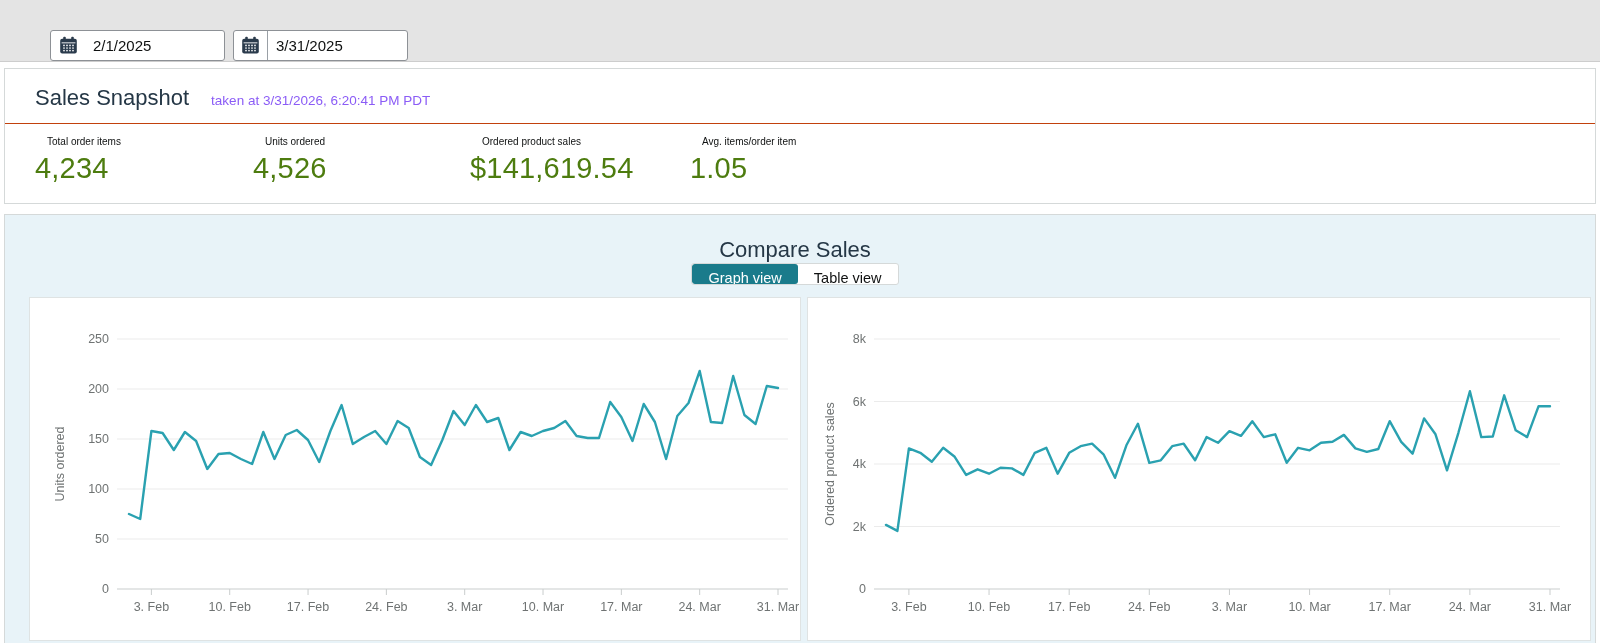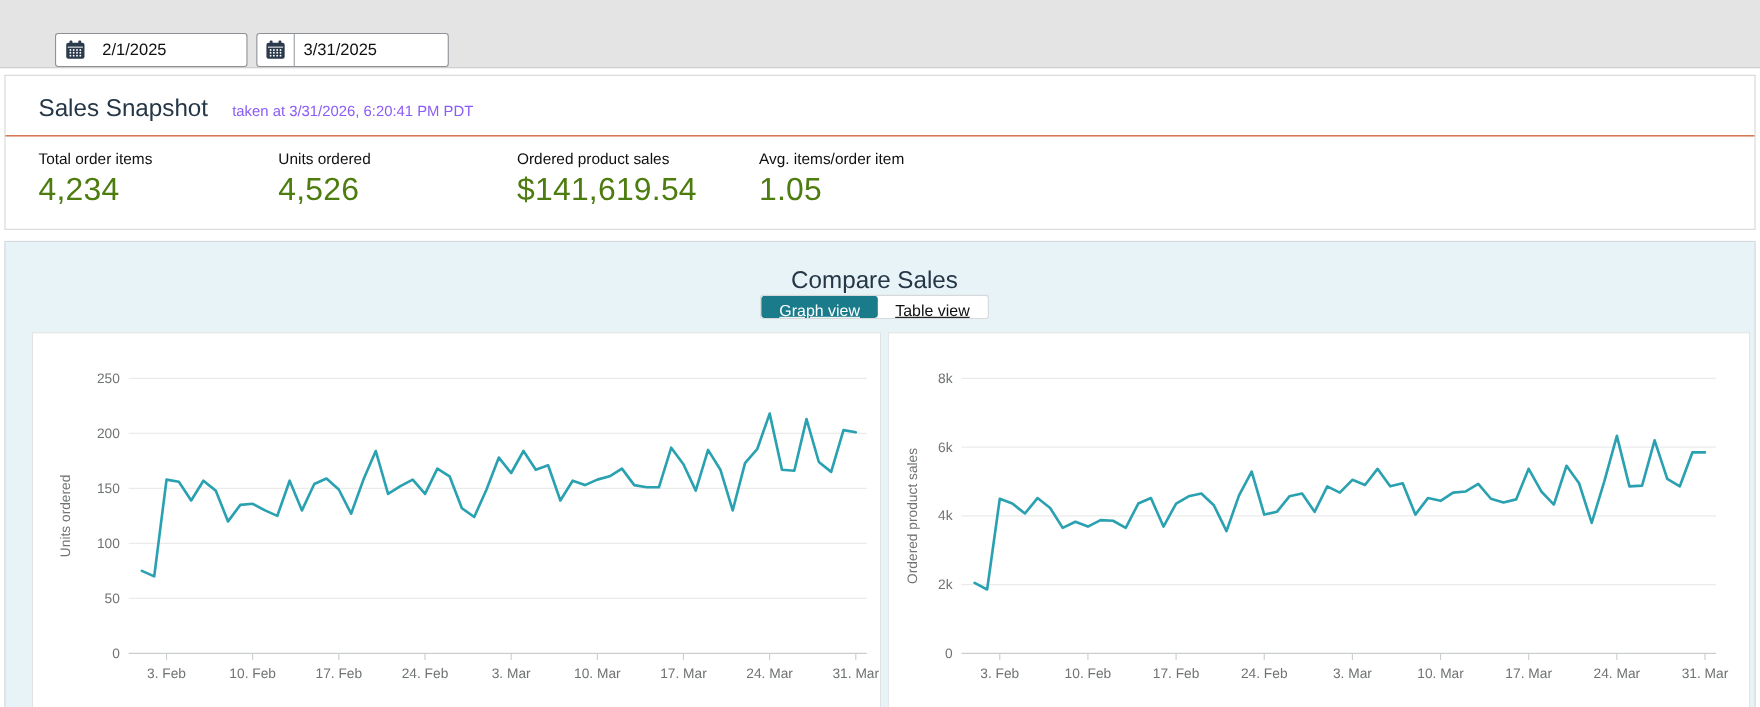--- a/index.html
+++ b/index.html
@@ -19,33 +19,33 @@
 
   
   .snapshot-card { margin:6px 4px 0; background:#fff; border:1px solid #d5d9d9; }
   .snapshot-header { display:flex; align-items:baseline; padding:16px 0 12px 30px;
                      border-bottom:1px solid #c2410c; }
   .snapshot-title { font-size:22px; color:#253746; }
   .snapshot-taken { font-size:13.5px; color:#8b5cf6; margin-left:22px; }
   .metrics { display:flex; padding:12px 0 18px 30px; }
   .metric:nth-child(1){ width:218px; } .metric:nth-child(2){ width:217px; }
   .metric:nth-child(3){ width:220px; } .metric:nth-child(4){ width:220px; }
-  .metric-label { font-size:14px; color:#0f1111; margin-bottom:5px; }
+  .metric-label { font-size:10px; color:#0f1111; margin-bottom:5px;margin-left:12px; }
   .metric-value { font-size:29px; color:#4d7c0f; letter-spacing:0.2px; }
 
   
   .compare-card { margin:10px 4px 0; background:#e8f3f8; border:1px solid #d5d9d9;
                   height:433px; }
   .compare-header { display:flex; align-items:center; justify-content:space-between;
                     padding:22px 48px 0 38px; height:70px;flex-direction:column; }
   .compare-title { font-size:22px; color:#253746; }
   .view-toggle { display:flex; background:#fff; border:1px solid #d5d9d9;
                  border-radius:3px; overflow:hidden; }
   .toggle-btn { font-size:14.5px; padding:6px 16px; cursor:pointer; color:#0f1111;
-                white-space:nowrap;text-decoration:underline; }
+                white-space:nowrap; }
   .toggle-btn.active { color:#fff; border-radius:3px; }
   .panels { display:flex; padding-left:24px; gap:6px; margin-top:12px; }
   .panel { background:#fff; border:1px solid #dfe3e3; }
   .chart text { fill:#6f7373; font-size:12.5px; font-family:"Liberation Sans",sans-serif; }
 </style>
 </head>
 <body>
 
 <div class="topbar">
   <div class="date-field">

